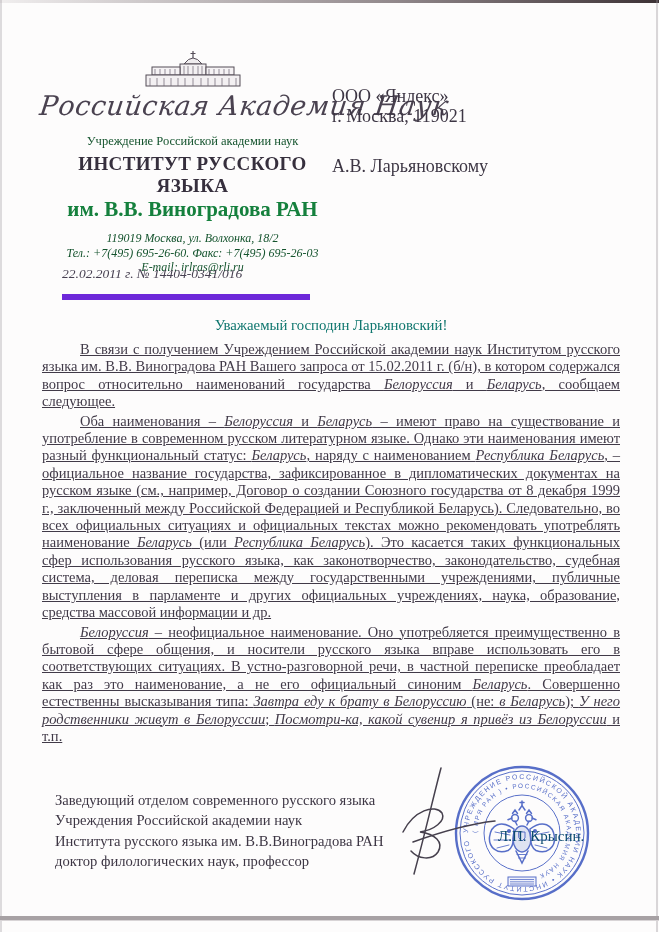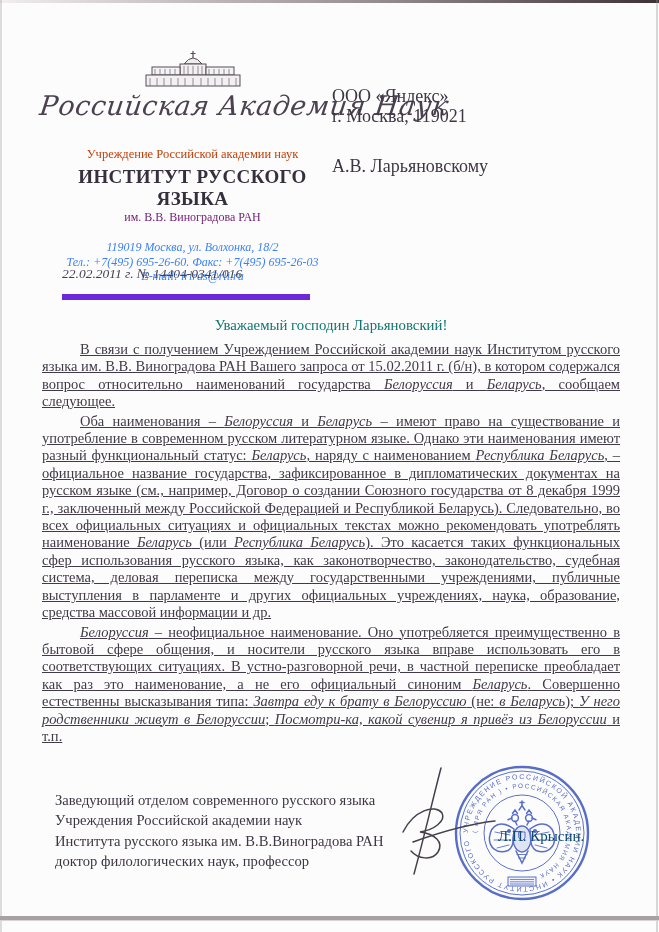--- a/index.html
+++ b/index.html
@@ -17,24 +17,24 @@
   .edge-right { position:absolute; left:656px; top:0; width:2px; height:932px; background:rgba(150,143,148,0.35); }
 
   
   .header-left { position:absolute; left:40px; top:50px; width:305px; text-align:center; }
   .building { display:block; margin:0 auto; }
   .script-title {
     margin-top:2px; font-family:"DejaVu Serif", serif; font-style:italic;
     font-size:27px; letter-spacing:0.5px; color:#4a4250;
     transform:skewX(-7deg); white-space:nowrap;
   }
-  .org-type { margin-top:26px; font-size:12.5px; color:#c2410c; }
+  .org-type { margin-top:13px; font-size:12.5px; color:#14532d; }
   .org-name1 { margin-top:4px; font-size:19px; font-weight:bold; letter-spacing:0.4px; color:#362f3d;font-family:Liberation Serif, serif; }
-  .org-name2 { font-size:12px; font-weight:normal; color:#701a75; }
-  .addr-block { margin-top:15px; font-style:italic; font-size:12px; line-height:14.6px; color:#3b82f6; }
+  .org-name2 { font-size:21px; font-weight:bold; color:#15803d; }
+  .addr-block { margin-top:9px; font-style:italic; font-size:12px; line-height:14.6px; color:#14532d; }
   .ref-line {
     position:absolute; left:62px; top:266px; font-style:italic; font-size:13.5px;
     color:#474051;
   }
   .ref-line span { display:inline-block; width:248px; text-align:left;
     border-bottom:6px solid #6d28d9; padding-bottom:12px; }
 
   
   .header-right { position:absolute; left:332px; top:86px; width:305px;
     font-size:18px; line-height:20px; color:#3d3644; }

